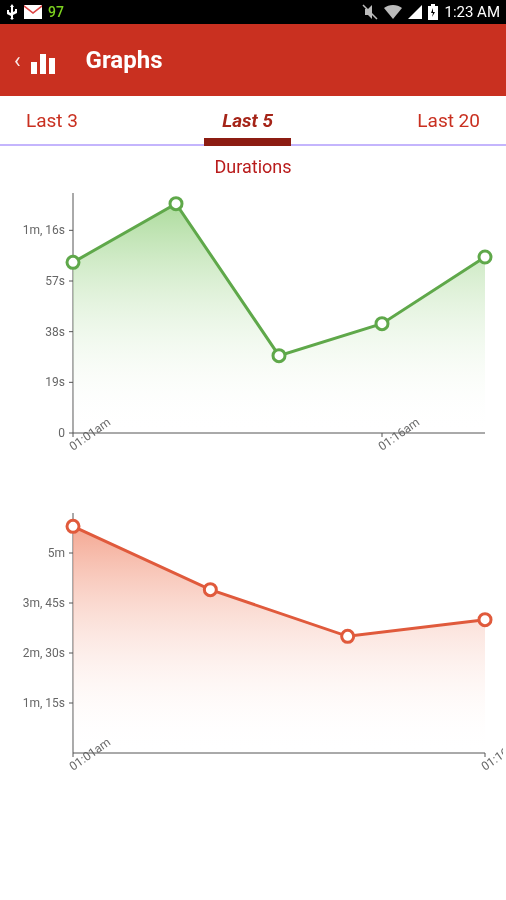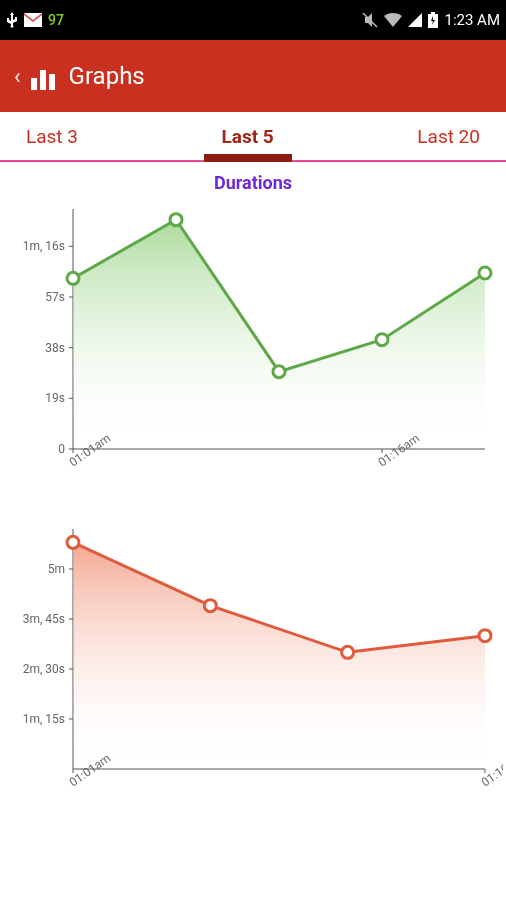--- a/index.html
+++ b/index.html
@@ -1,34 +1,34 @@
 <!DOCTYPE html>
 <html><head>
 <meta charset="utf-8">
 <style>
   * { box-sizing: border-box; margin: 0; padding: 0; }
   html, body { width: 506px; height: 900px; font-family: Roboto, Arial, sans-serif; background: #fff; overflow: hidden; }
-  .status-bar { height: 40px; background: #000; color: #fff; display: flex; align-items: center; justify-content: space-between; padding: 0 6px; font-size: 14px; }
+  .status-bar { height: 24px; background: #000; color: #fff; display: flex; align-items: center; justify-content: space-between; padding: 0 6px; font-size: 14px; }
   .status-left { display: flex; align-items: center; gap: 6px; }
   .status-right { display: flex; align-items: center; gap: 6px; }
   .battery-num { color: #7dd21f; font-weight: 500; }
   .status-bar svg { display: block; }
   .app-bar { height: 72px; background: #c93020; color: #fff; display: flex; align-items: center; padding: 0 14px; gap: 10px; }
   .back-chev { color: #fff; font-size: 22px; opacity: .9; }
   .app-bar .bars-icon { width: 28px; height: 28px; display: flex; align-items: flex-end; gap: 3px; }
   .bars-icon span { background: #fff; width: 6px; display: block; }
   .bars-icon span:nth-child(1){height:12px;} .bars-icon span:nth-child(2){height:20px;} .bars-icon span:nth-child(3){height:16px;}
-  .app-title { font-size: 24px; font-weight: 400; }
-  .tabs { height: 50px; display: flex; align-items: center; justify-content: space-between; padding: 0 18px; border-bottom: 2px solid #ec4899; }
+  .app-title { font-size: 24px; font-weight: 700; margin-left: 17px; }
+  .tabs { height: 50px; display: flex; align-items: center; justify-content: space-between; padding: 0 18px; border-bottom: 2px solid #c4b5fd; }
   .tab { color: #c93020; font-size: 19px; font-weight: 400; cursor: pointer; position: relative; padding: 0 8px; }
-  .tab.active { color: #a52418; font-weight: 700; }
+  .tab.active { color: #a52418; font-weight: 700; font-style: italic; }
   .tab.active::after { content: ""; position: absolute; left: -10px; right: -10px; bottom: -14px; height: 8px; background: #8c1c12; }
   .charts { padding: 10px 2px 0 2px; }
   .chart-block { margin-bottom: 20px; }
-  .chart-title { text-align: center; color: #6d28d9; font-size: 18px; font-weight: 700; margin-bottom: 6px; }
+  .chart-title { text-align: center; color: #b91c1c; font-size: 18px; font-weight: 400; margin-bottom: 6px; }
   .chart-svg { display: block; margin: 0 auto; }
   .axis-line { stroke: #555; stroke-width: 1; }
 </style>
 </head>
 <body>
 
 <div class="status-bar">
   <div class="status-left">
     <span>
       <svg width="12" height="16" viewBox="0 0 12 16">

